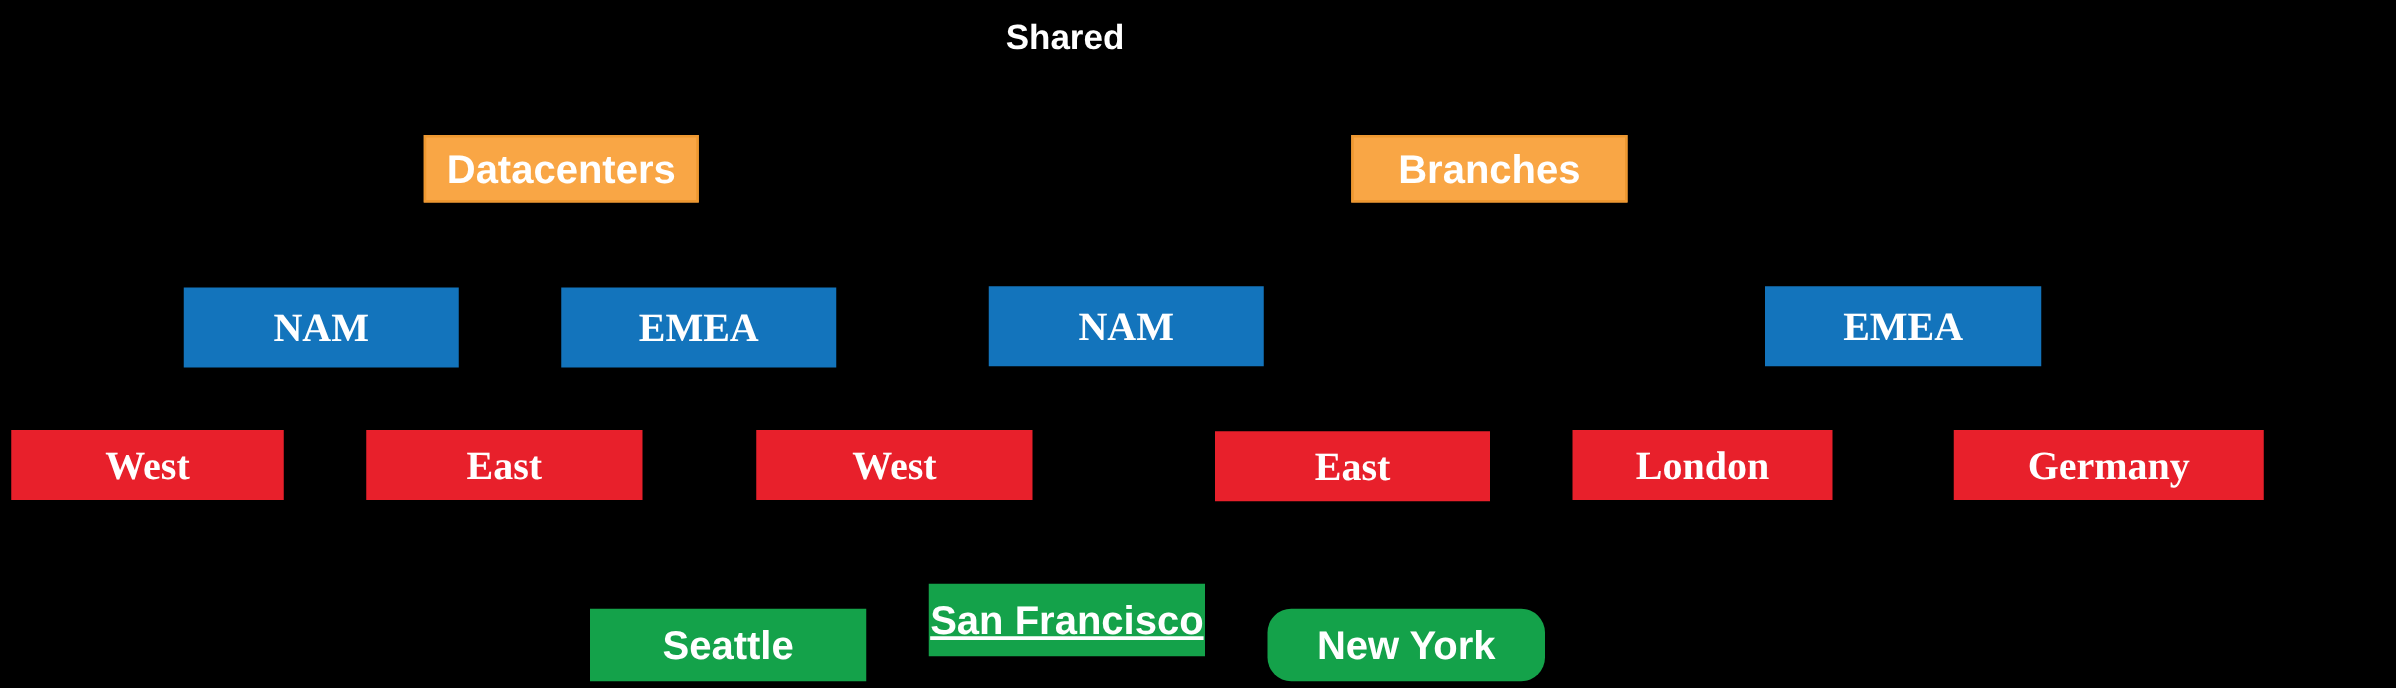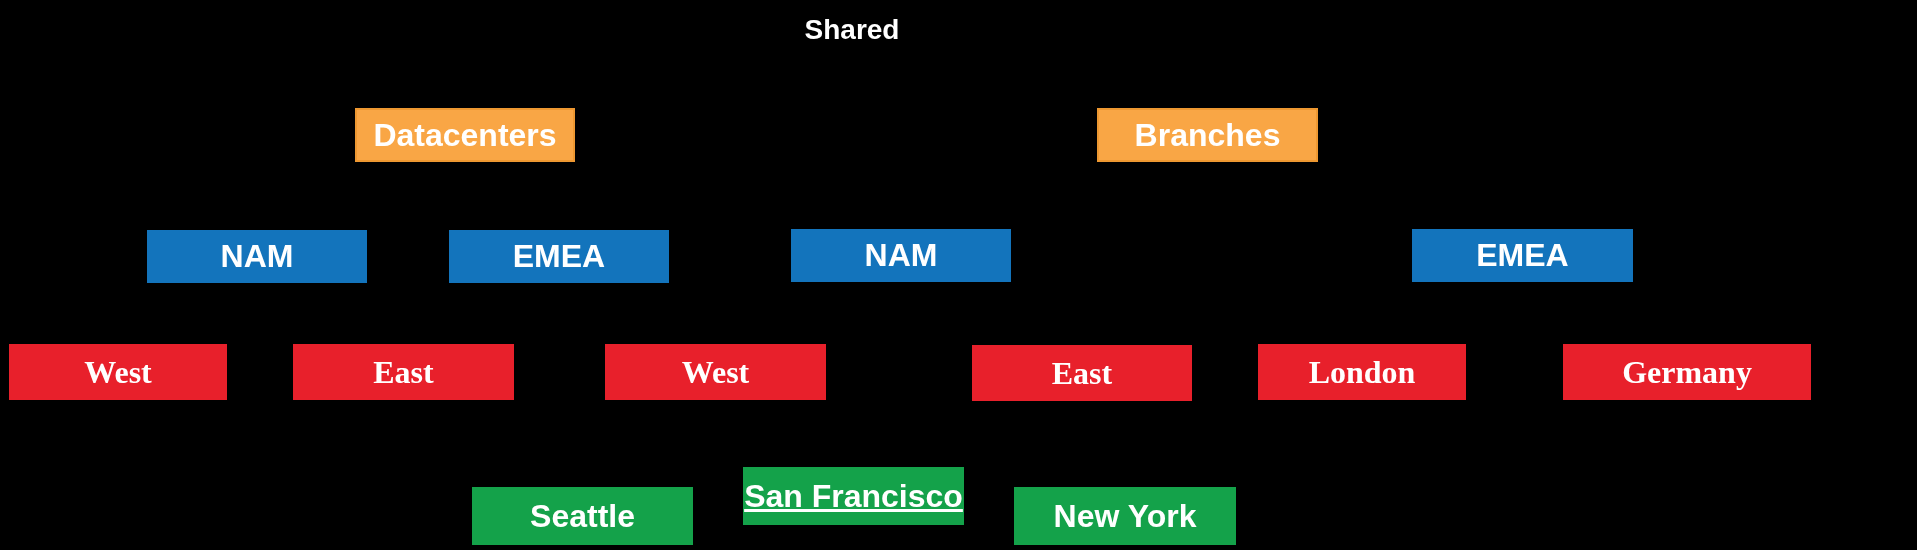--- a/index.html
+++ b/index.html
@@ -38,25 +38,25 @@
     color: var(--c-text, #fff);
     font-weight: bold;
     font-size: 32px;
     white-space: nowrap;
     box-sizing: border-box;
   }
   .row-orange {
     background: var(--c-orange, #F9A645);
     border: 2px solid var(--c-orange-border, #EE9831);
     height: 54px;
-    margin-left: 16px;
   }
   .row-blue {
     background: var(--c-blue, #1374BC);
-    height: 53px;
+    height: 64px;
+    font-family: Liberation Serif, serif;
   }
   .row-red {
     background: var(--c-red, #E8202B);
     height: 56px;
     font-family: Liberation Serif, serif;
   }
   .row-green {
     background: var(--c-green, #14A24A);
     height: 58px;
   }
@@ -71,21 +71,21 @@
   
   #n-west-1  { left: 9px;    top: 344px; width: 218px; }
   #n-east-1  { left: 293px;  top: 344px; width: 221px; }
   #n-west-2  { left: 605px;  top: 344px; width: 221px; }
   #n-east-2  { left: 972px;  top: 345px; width: 220px; }
   #n-london  { left: 1258px; top: 344px; width: 208px; }
   #n-germany { left: 1563px; top: 344px; width: 248px; }
   
   #n-seattle       { left: 472px;  top: 487px; width: 221px; }
   #n-sanfrancisco  { left: 743px;  top: 467px; width: 221px; text-decoration: underline; }
-  #n-newyork       { left: 1014px; top: 487px; width: 222px; }
+  #n-newyork       { left: 1014px; top: 487px; width: 222px; border-radius: 19px; }
 </style>
 </head>
 <body>
 
 <div id="diagram">
 
   <div class="root-label">Shared</div>
 
   <div id="n-datacenters" class="node row-orange">Datacenters</div>
   <div id="n-branches" class="node row-orange">Branches</div>

